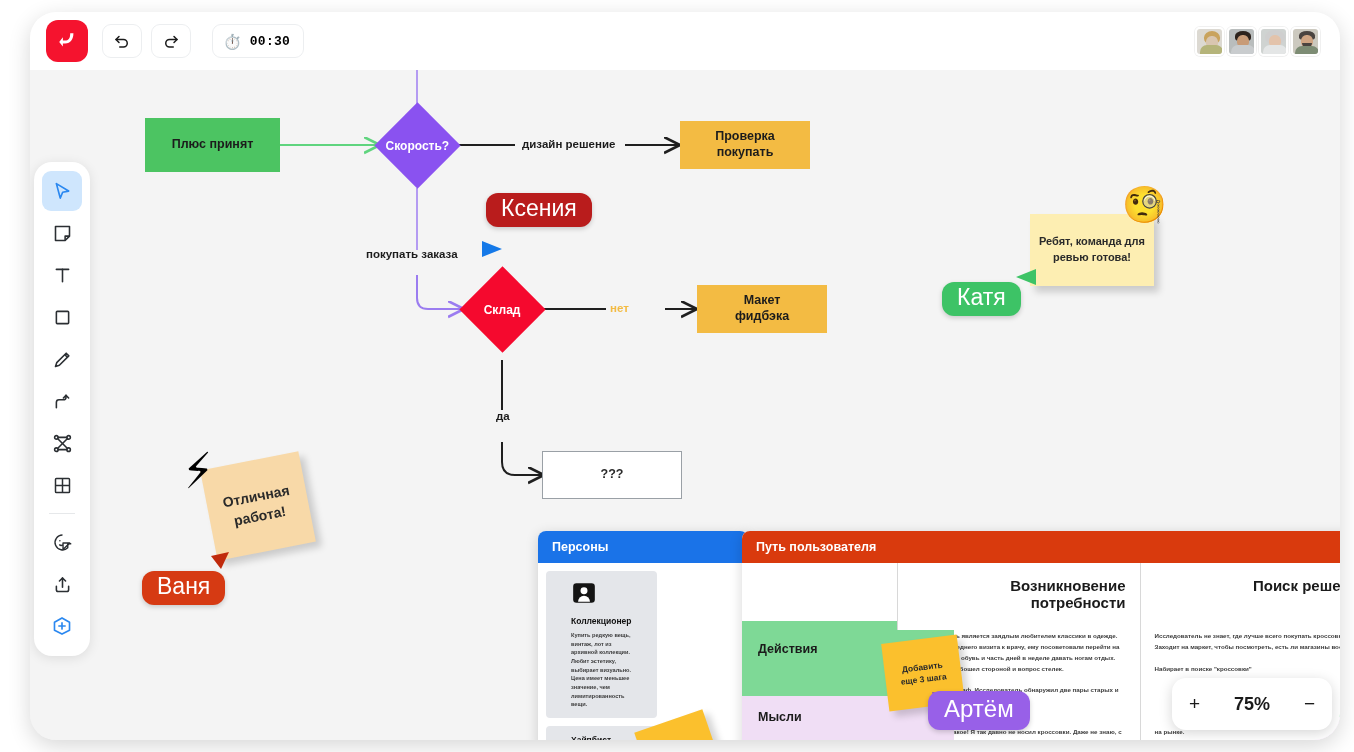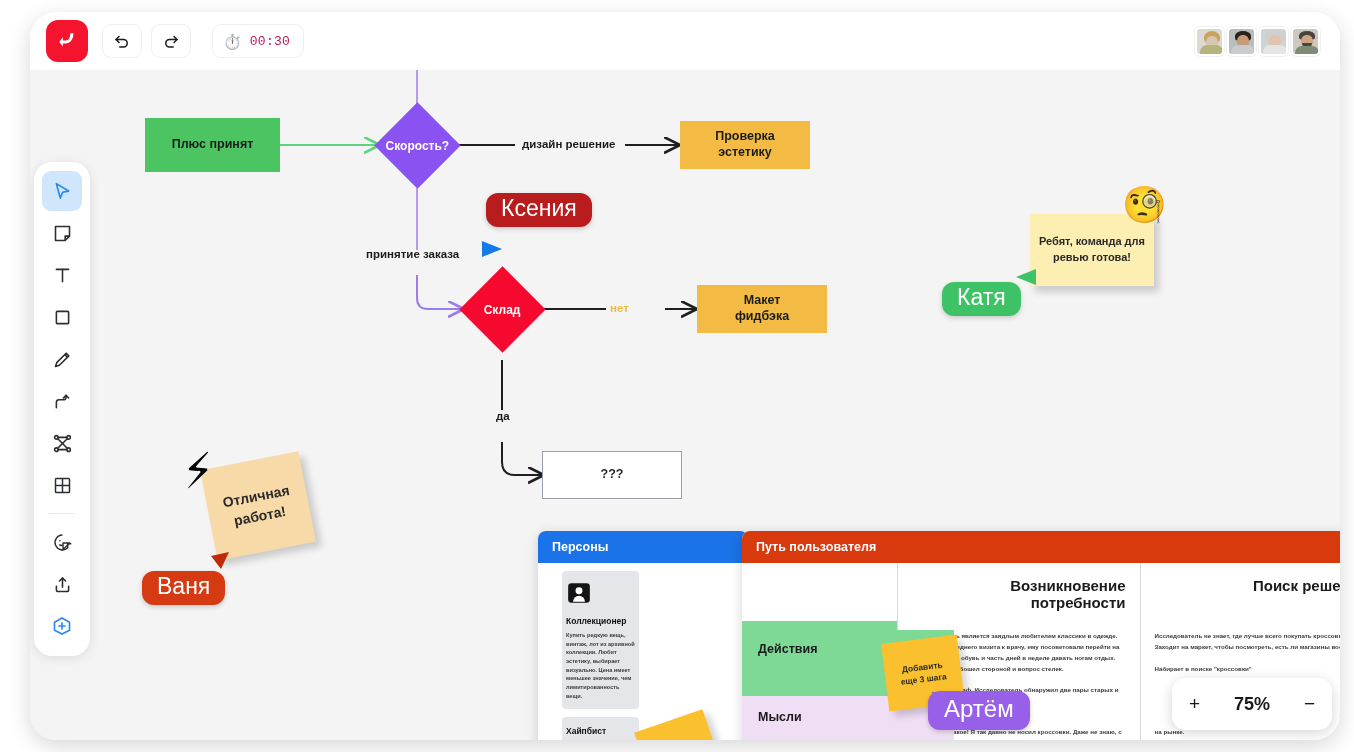--- a/index.html
+++ b/index.html
@@ -52,21 +52,21 @@
     border: 1px solid #eceef0;
     background: #fff;
     border-radius: 9px;
     display: flex; align-items: center;
     padding: 0 13px 0 10px;
     gap: 8px;
     margin-left: 12px;
     cursor: pointer;
   }
   .timer-val {
-    font-size: 13px; font-weight: normal; color: #be185d;
+    font-size: 13px; font-weight: bold; color: #000000;
     font-family: "Liberation Mono", "DejaVu Sans Mono", monospace;
     letter-spacing: 0.3px;
   }
   .avatars {
     margin-left: auto;
     display: flex; gap: 3px;
     padding-right: 4px;
   }
   .avatar {
     width: 29px; height: 29px;
@@ -180,21 +180,21 @@
   }
   .panel-hd {
     color: #fff; font-size: 12.5px; font-weight: bold;
     padding: 9px 14px;
   }
   .persona-grid {
     display: grid; grid-template-columns: 1fr 1fr;
     gap: 8px; padding: 8px;
   }
   .persona-card {
-    background: #e4e6ea; border-radius: 4px; padding: 9px 4px; margin-left: 16px;
+    background: #e4e6ea; border-radius: 4px; padding: 9px 25px;
   }
   .p-ico { width: 26px; height: 26px; margin-bottom: 6px; }
   .p-title { font-size: 8.5px; font-weight: bold; color: #101010; margin-bottom: 5px; }
   .p-body { font-size: 5.6px; color: #3b3b3b; line-height: 1.55; font-weight: bold; }
   .journey-row { display: flex; }
   .jr-label { width: 155px; flex: 0 0 155px; font-size: 12.5px; font-weight: bold; color: #1b1b1b; padding: 11px 14px; }
   .jr-cells { display: flex; flex: 1; }
   .jr-cell { flex: 1; border-left: 1px solid #d8d8d8; padding: 10px 14px; }
   .jr-head { font-size: 15px; font-weight: bold; color: #1b1b1b; text-align: right; padding: 14px 14px 10px; }
   .jr-txt { font-size: 6.2px; color: #3b3b3b; line-height: 1.75; font-weight: bold; }
@@ -309,38 +309,38 @@
     <div class="node green" style="left:115px; top:48px; width:135px; height:54px;">
       <span>Плюс принят</span>
     </div>
 
     <div class="diamond purple" style="left:357px; top:45px; width:61px; height:61px;">
       <span>Скорость?</span>
     </div>
 
     <div class="node amber" style="left:650px; top:51px; width:130px; height:48px; flex-direction:column;">
       <span>Проверка</span>
-      <span>эстетику</span>
+      <span>покупать</span>
     </div>
 
     <div class="diamond red" style="left:442px; top:209px; width:61px; height:61px;">
       <span>Склад</span>
     </div>
 
     <div class="node amber" style="left:667px; top:215px; width:130px; height:48px; flex-direction:column;">
       <span>Макет</span>
       <span>фидбэка</span>
     </div>
 
     <div class="node white" style="left:512px; top:381px; width:140px; height:48px;">
       <span>???</span>
     </div>
 
     <div class="edge-label" style="left:492px; top:68px;">дизайн решение</div>
-    <div class="edge-label" style="left:336px; top:178px;">принятие заказа</div>
+    <div class="edge-label" style="left:336px; top:178px;">покупать заказа</div>
     <div class="edge-label amber" style="left:580px; top:232px;">нет</div>
     <div class="edge-label" style="left:466px; top:340px;">да</div>
 
     <div class="ptr" style="left:450px; top:168px;">
       <svg width="26" height="22" viewBox="0 0 26 22">
         <path d="M2 3 L22 11 L2 19 Z" fill="#1579e8"></path>
       </svg>
     </div>
     <div class="chip" style="left:456px; top:123px; background:#b91c1c;">
       <span>Ксения</span>

